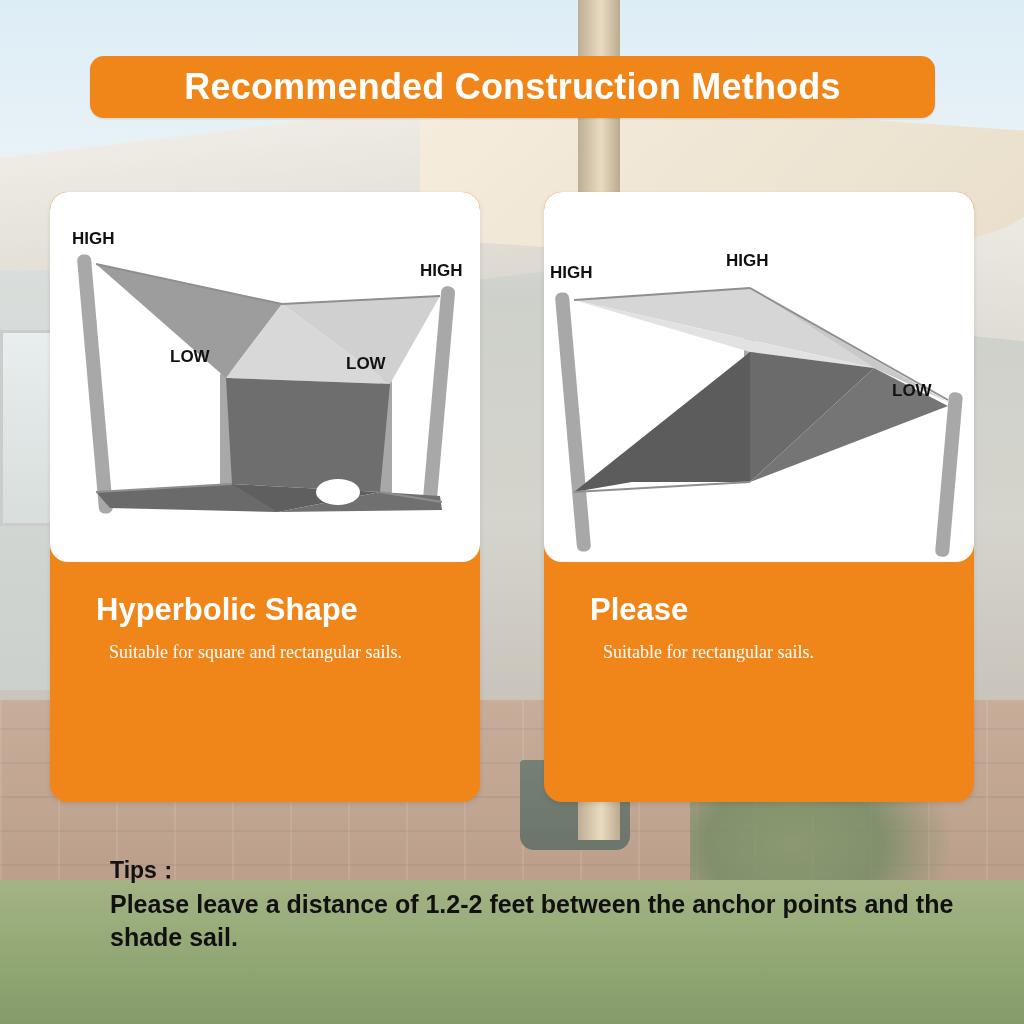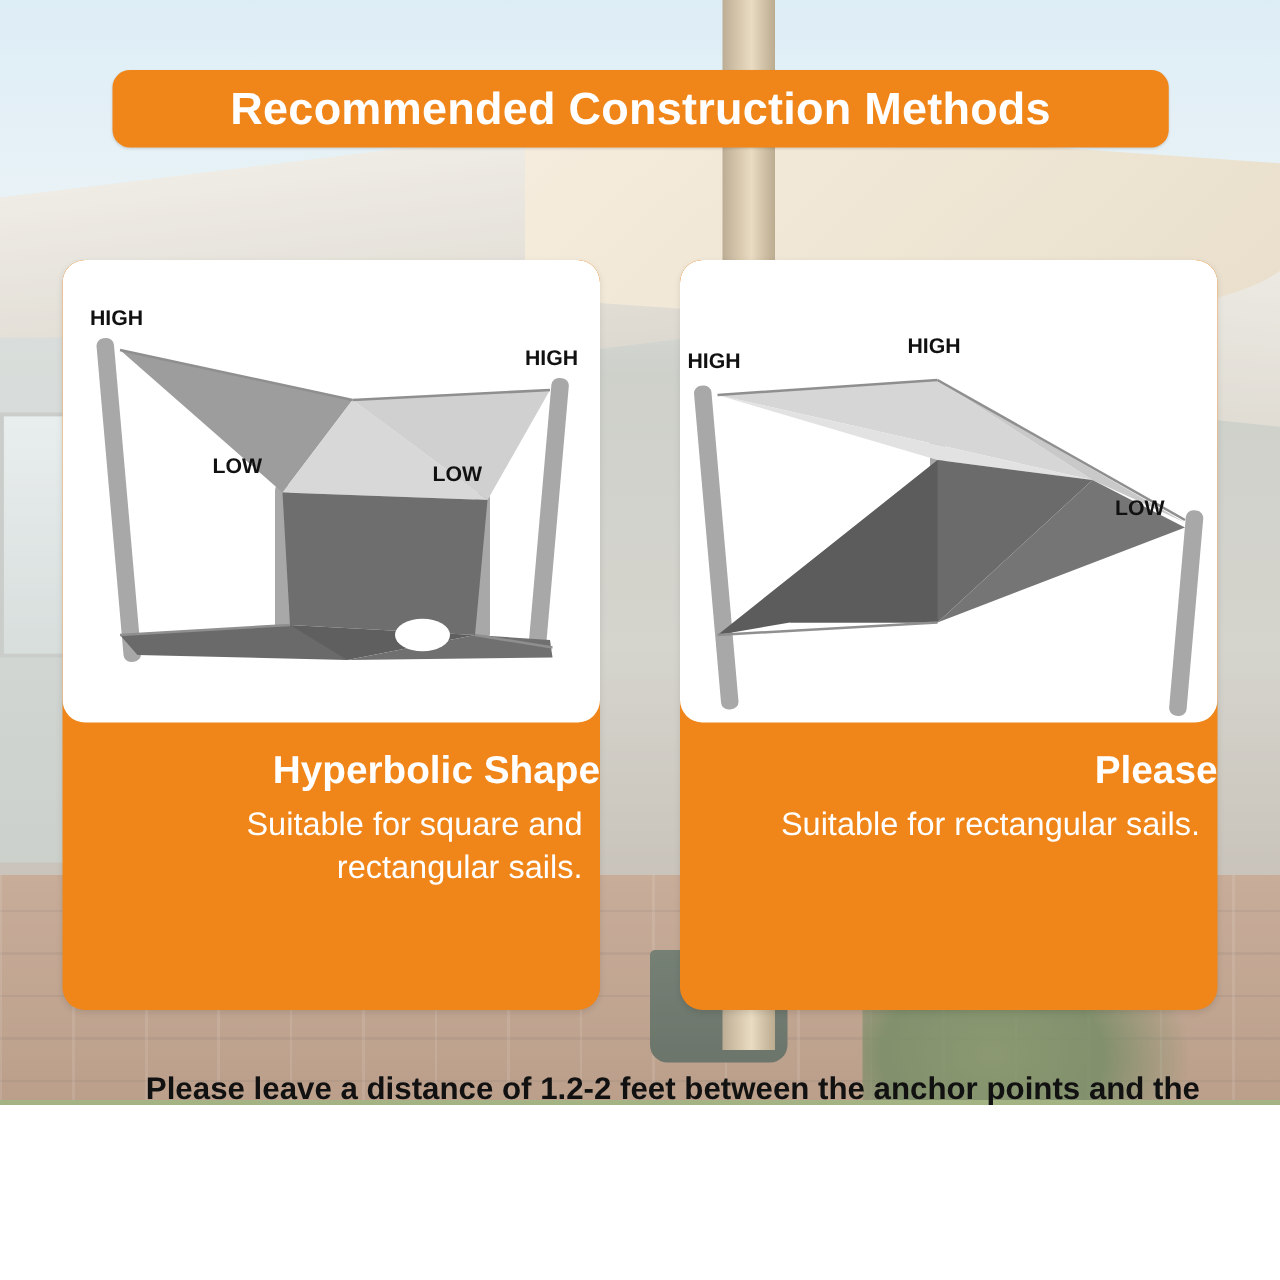--- a/index.html
+++ b/index.html
@@ -9,24 +9,23 @@
   body {
     width: 1024px;
     height: 1024px;
     font-family: "Liberation Sans", sans-serif;
     overflow: hidden;
   }
 
   #page {
     position: relative;
     width: 1024px;
-    height: 884px;
+    height: 1024px;
     background: #4d7c0f;
     overflow: hidden;
-    text-align: right;
   }
 
   
   .bg {
     position: absolute;
     inset: 0;
     background:
       linear-gradient(to bottom,
         #cfe3ef 0px, #d7e8f2 120px,
         #cdd7d3 170px, #b9bdb4 300px,
@@ -126,54 +125,55 @@
     color: #ffffff;
     font-size: 36px;
     font-weight: bold;
     letter-spacing: .2px;
     white-space: nowrap;
   }
 
   
   .cards {
     position: absolute;
-    left: 50px; top: 208px;
+    left: 50px; top: 192px;
     width: 924px;
     display: flex;
     gap: 64px;
   }
   .card {
     width: 442px;
     border-radius: 18px;
     overflow: hidden;
     box-shadow: 0 2px 5px rgba(0,0,0,.10);
     background: #f08519;
   }
   .card-figure {
     position: relative;
     height: 370px;
     background: #ffffff;
     border-radius: 18px 18px 18px 18px;
   }
   .card-body {
-    padding: 20px 0 34px 46px;
+    padding: 30px 0 34px 46px;
     color: #fff;
   }
   .card-title {
     font-size: 31px;
     font-weight: bold;
     margin: 0 0 8px 0;
     line-height: 1.15;
   }
   .card-desc {
-    font-size: 26px;
+    font-size: 18px;
     line-height: 1.33;
-    margin: 0;
+    margin: 13px;
     max-width: 370px;
     font-weight: normal;
+    font-family: Liberation Serif, serif;
   }
   .card-body.tall { min-height: 176px; }
   .card-body.short { min-height: 176px; }
 
   svg { display: block; }
 
   
   .tips {
     position: absolute;
     left: 110px; top: 855px;
@@ -289,16 +289,17 @@
       </div>
       <div class="card-body short">
         <p class="card-title">Please</p>
         <p class="card-desc">Suitable for rectangular sails.</p>
       </div>
     </div>
 
   </div>
 
   <div class="tips">
+    <p class="tips-label">Tips：</p>
     <p class="tips-text">Please leave a distance of 1.2-2 feet between the anchor points and the shade sail.</p>
   </div>
 
 </div>
 
 </body></html>

